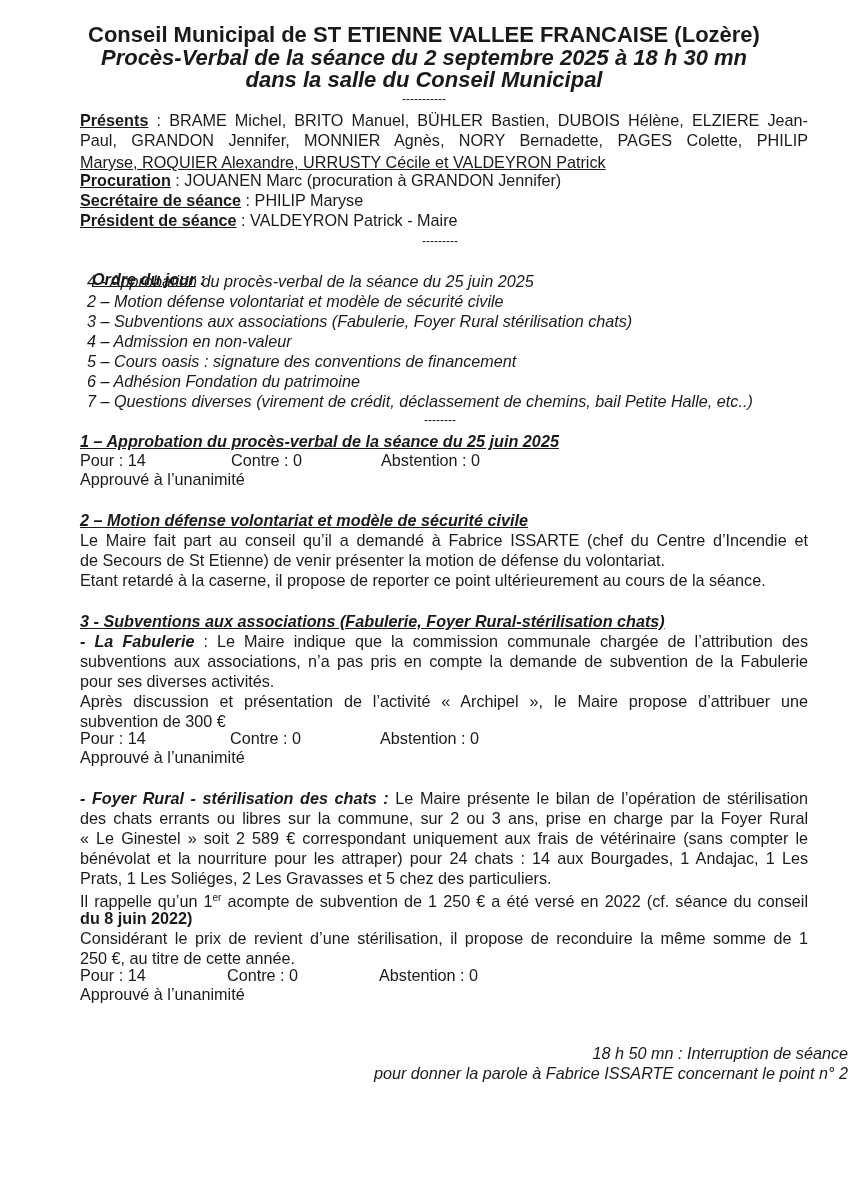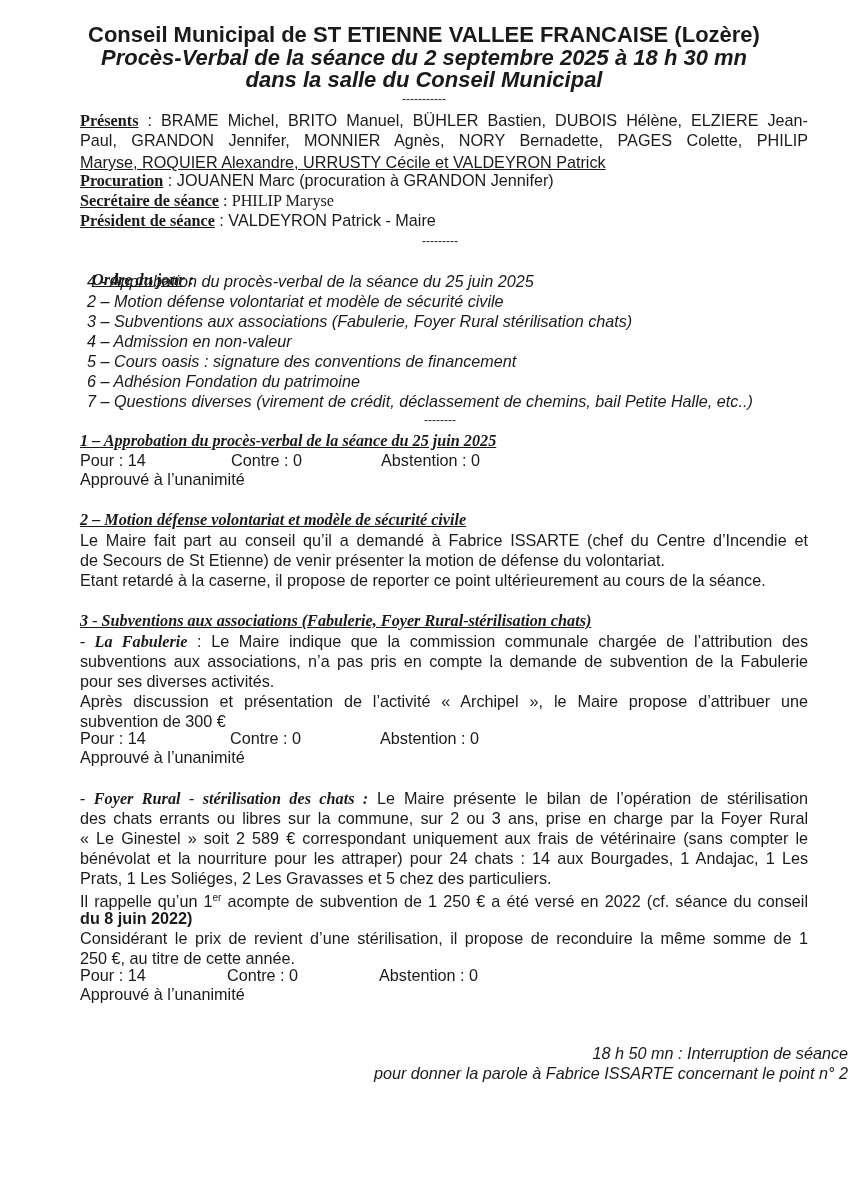--- a/index.html
+++ b/index.html
@@ -5,21 +5,21 @@
   html, body { margin: 0; padding: 0; background: #ffffff; }
   body { width: 848px; height: 1200px; position: relative; overflow: hidden;
          font-family: "Liberation Sans", sans-serif; color: #1a1a1a; }
   .page { position: absolute; left: 0; top: 0; width: 848px; height: 1200px; }
   .hdr { position: absolute; left: 0; width: 848px; text-align: center; font-weight: bold; font-size: 22px; }
   .hdr.i { font-style: italic; }
   .sep { position: absolute; text-align: center; font-size: 12px; letter-spacing: 0px; }
   .line { position: absolute; left: 80px; width: 728px; font-size: 16.2px; white-space: nowrap; line-height: 20px; }
   .just { text-align: justify; text-align-last: justify; white-space: normal; }
   .u { text-decoration: underline; }
-  .b { font-weight: bold; font-family: Liberation Serif, serif; }
+  .b { font-weight: bold; }
   .it { font-style: italic; }
   .agenda { position: absolute; left: 87px; font-size: 16.2px; font-style: italic; white-space: nowrap; line-height: 20px; }
   .vote { position: absolute; font-size: 16.2px; white-space: nowrap; }
   .center { position: absolute; left: 0; width: 848px; text-align: right; font-style: italic; font-size: 16.2px; }
   sup { font-size: 10px; }
 </style>
 </head>
 <body>
 
 <div class="page">

